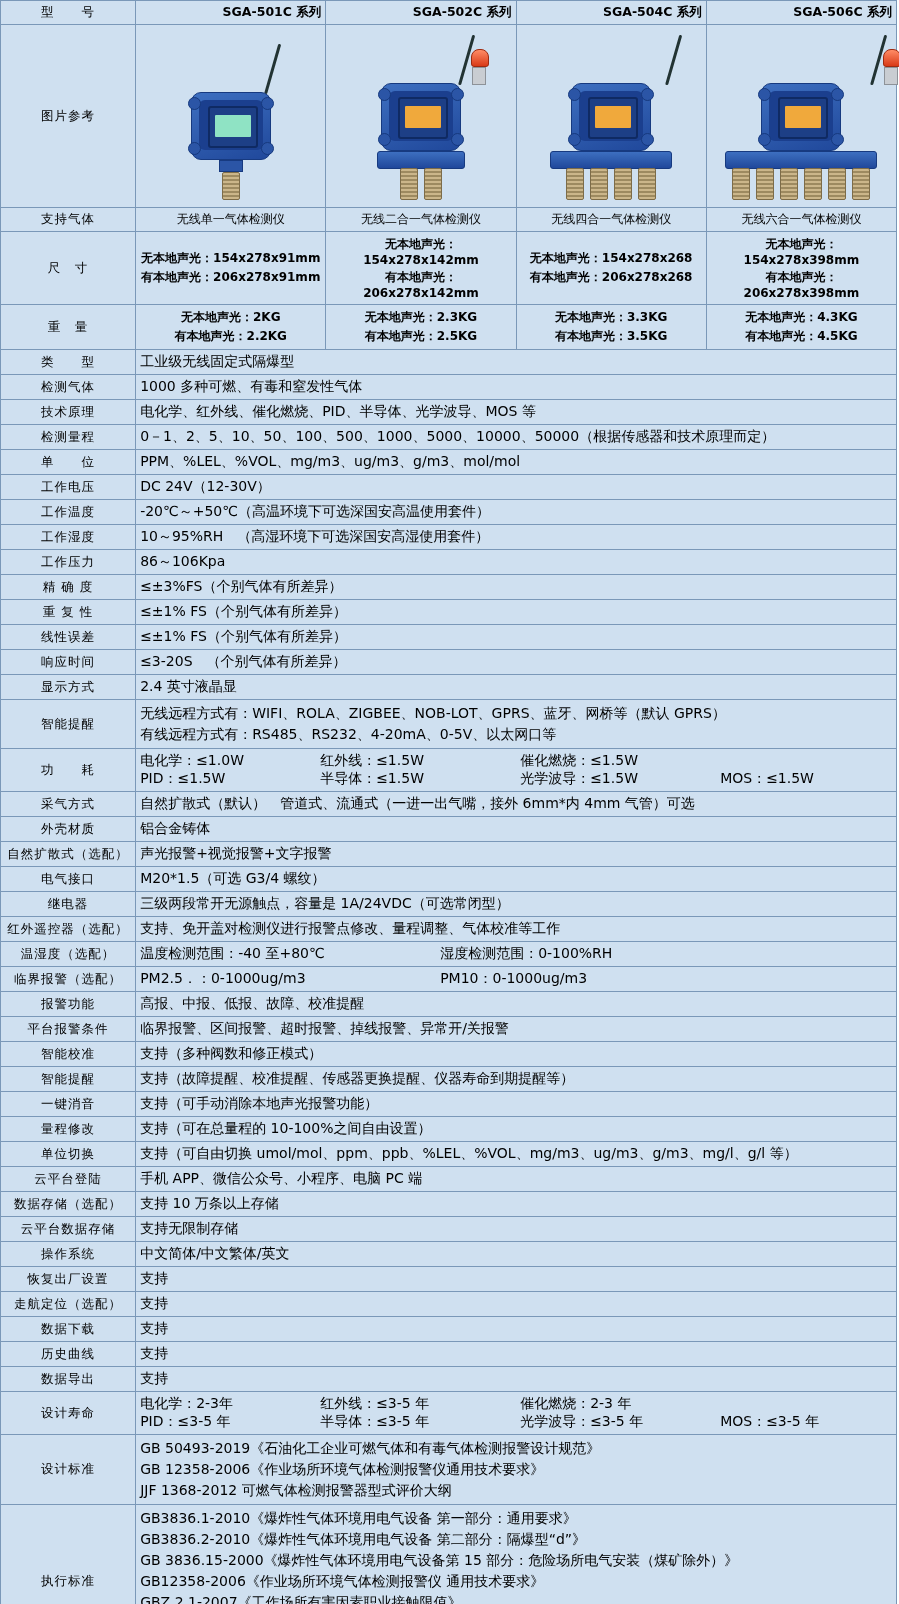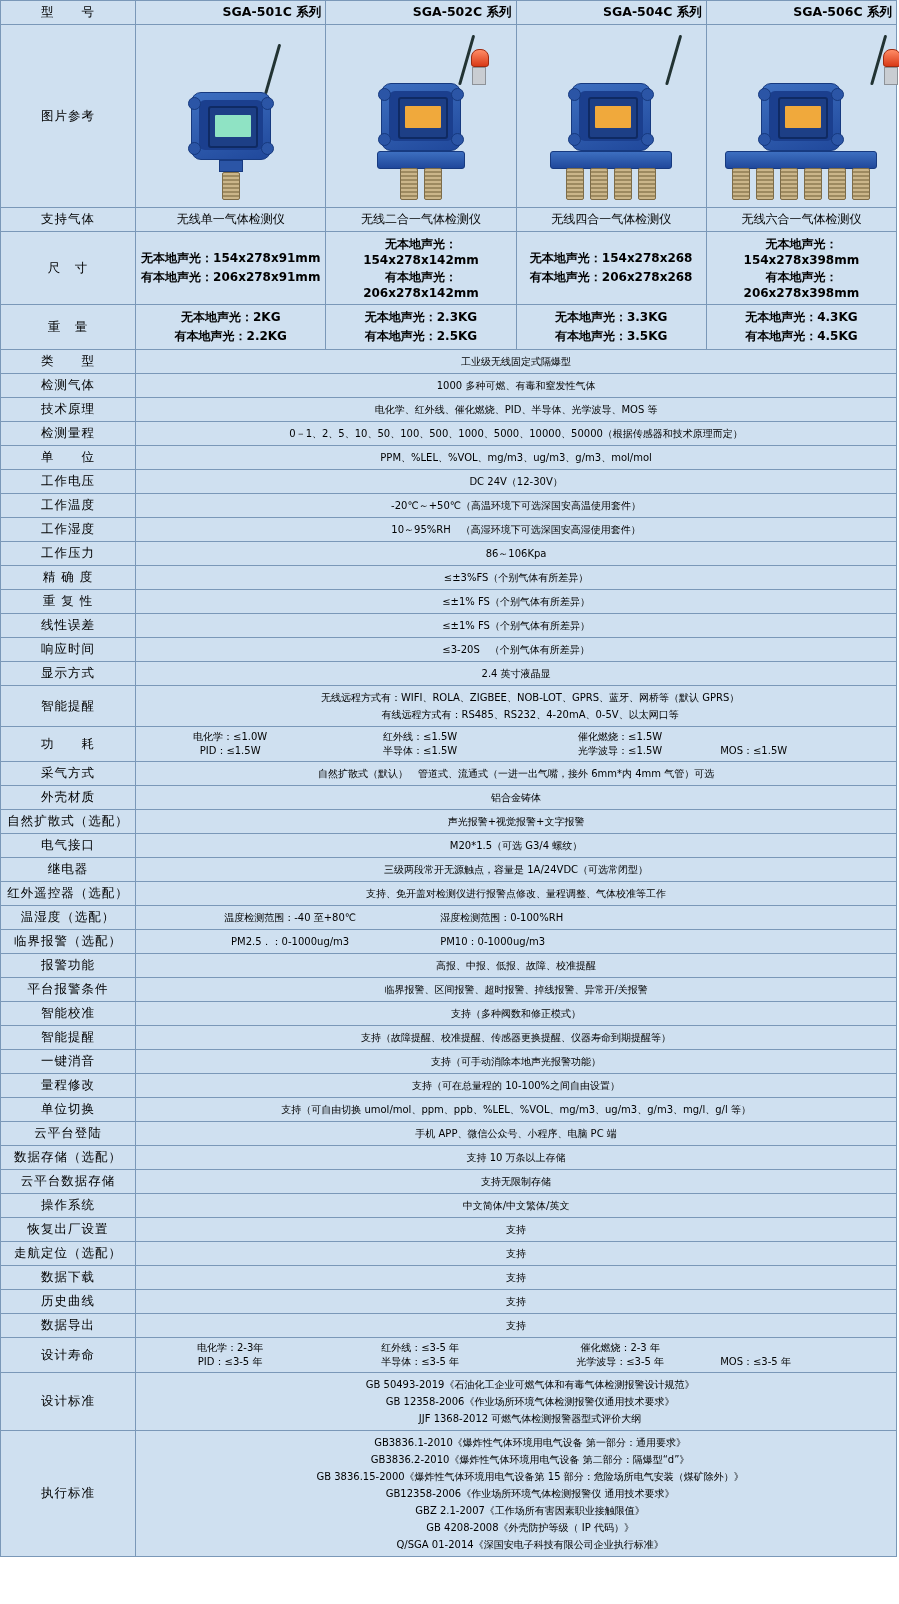--- a/index.html
+++ b/index.html
@@ -25,43 +25,43 @@
   td.lbl{
     width:135px;
     text-align:center;
     font-weight:normal;
     letter-spacing:1px;
     background:#c3d8ec;
     font-size:12.5px;
   }
   td.val{
     background:#d7e6f4;
-    text-align:center;
+    text-align:left;
     padding-left:6px;
-    font-size:10px;
+    font-size:14px;
   }
   td.ctr{ text-align:center; }
   .modelhdr{
     text-align:right;
     font-weight:bold;
     background:#c3d8ec;
     font-size:12.5px;
   }
   .imgcell{
     background:#ffffff;
     height:176px;
     text-align:center;
     vertical-align:middle;
     padding:0;
   }
   .twoline div{ padding:1px 0; }
   .sub{ text-align:center;font-weight:bold; }
   .kv{ display:flex; flex-wrap:wrap; }
   .kv span{ display:inline-block; }
-  .lines div{ padding:1.5px 0;margin-left:28px; }
+  .lines div{ padding:1.5px 0; }
   
   .device{ position:relative; width:100%; height:176px; }
   .dev-wrap{ position:absolute; left:0; right:0; bottom:4px; display:flex; justify-content:center; align-items:flex-end; }
   .body-unit{ position:relative; }
   .head{
     width:78px;height:66px;border-radius:10px;
     background:linear-gradient(160deg,#3d6fc0,#20489b);
     border:1px solid #173a80;
     position:relative;margin:0 auto;
   }

